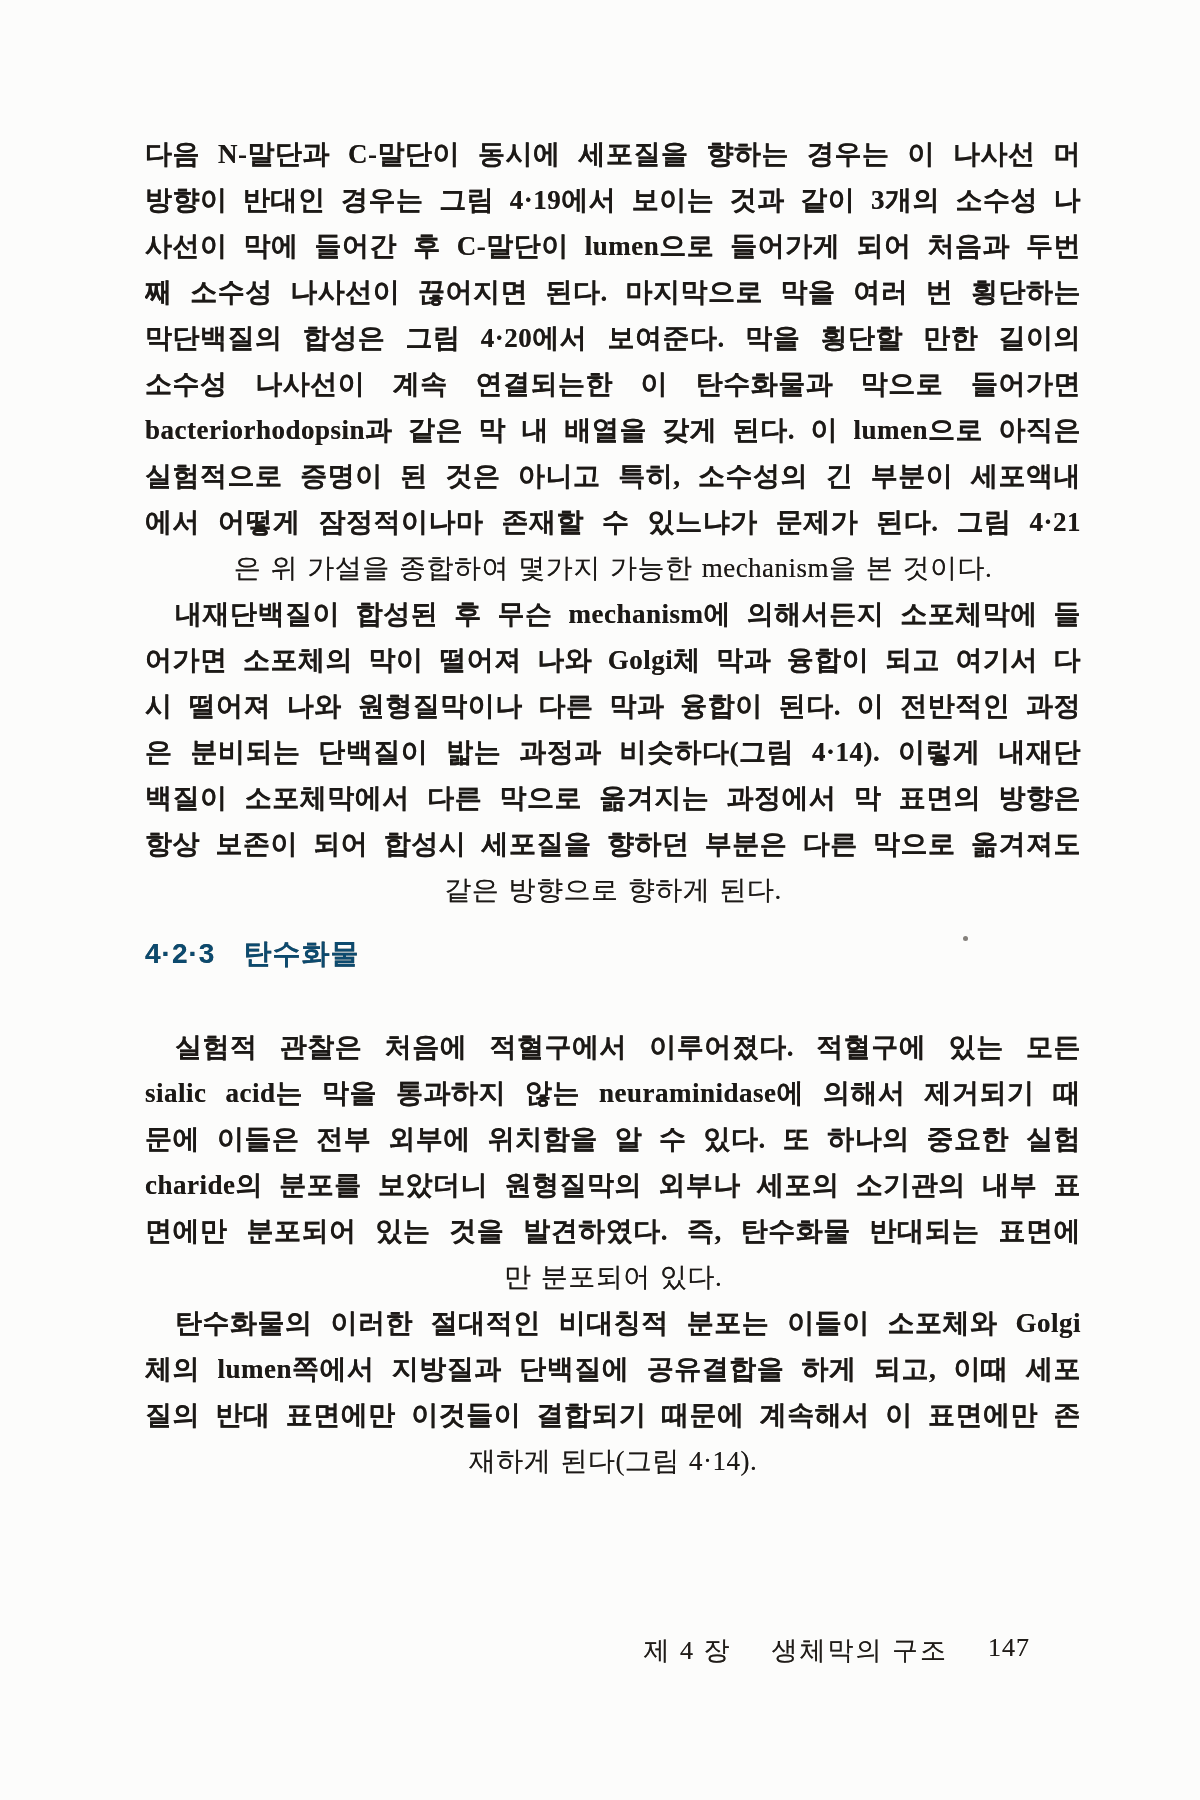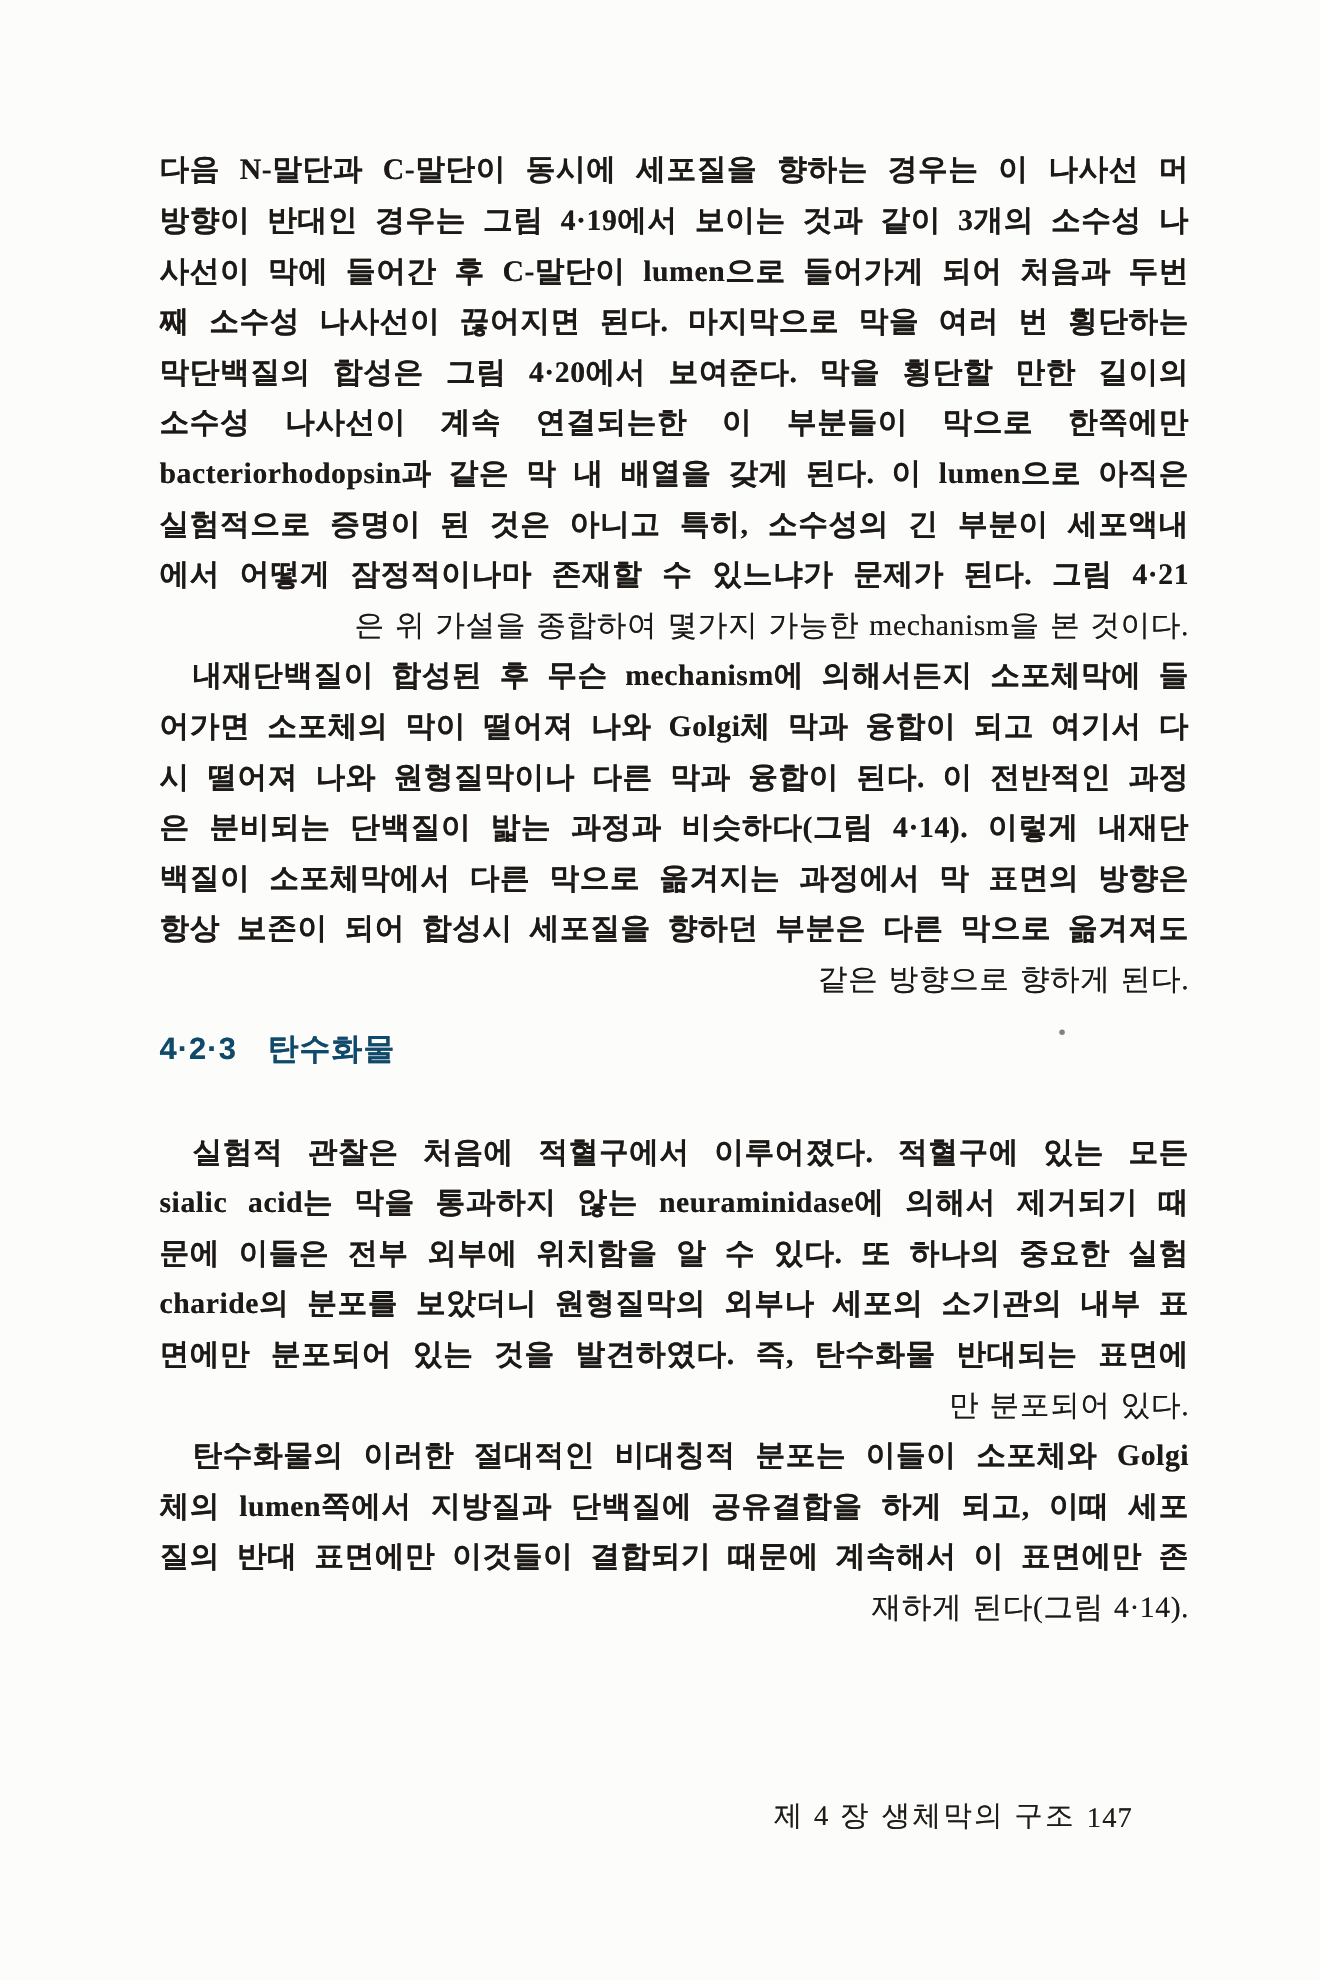--- a/index.html
+++ b/index.html
@@ -25,21 +25,21 @@
   }
   .para { margin: 0; padding: 0; }
   .line {
     height: 46px;
     line-height: 46px;
     font-size: 27px;
     letter-spacing: 0.5px;
     word-spacing: 2px;
     white-space: normal;
     overflow: hidden;
-    text-align: right;
+    text-align: center;
     text-shadow: 0 0 0.5px rgba(25, 22, 18, 0.65);
   }
   .line.j {
     text-align: justify;
     text-align-last: justify;
     font-weight: bold;
   }
   .para.indent .line:first-child { padding-left: 30px; }
   .heading {
     margin-top: 24px;
@@ -52,22 +52,22 @@
     color: #0c4a6e;
     text-shadow: 0 0 0.5px rgba(25, 22, 18, 0.6);
   }
   .heading .hnum { margin-right: 28px; }
   .para-after-heading { margin-top: 53px; }
   .page-footer {
     position: absolute;
     top: 1633px;
     right: 170px;
     display: flex;
-    align-items: flex-end;
-    column-gap: 10px;
+    align-items: flex-start;
+    column-gap: 40px;
     font-size: 26px;
     letter-spacing: 2px;
     color: #201c18;
     text-shadow: 0 0 0.5px rgba(25, 22, 18, 0.6);
   }
   .page-footer .page-num {
     letter-spacing: 1px;
     font-variant-numeric: oldstyle-nums;
   }
   .speck {
@@ -86,21 +86,21 @@
 
 <div class="page">
 
   <main class="text-block">
       <div class="para">
         <div class="line j">다음 N-말단과 C-말단이 동시에 세포질을 향하는 경우는 이 나사선 머</div>
         <div class="line j">방향이 반대인 경우는 그림 4·19에서 보이는 것과 같이 3개의 소수성 나</div>
         <div class="line j">사선이 막에 들어간 후 C-말단이 lumen으로 들어가게 되어 처음과 두번</div>
         <div class="line j">째 소수성 나사선이 끊어지면 된다. 마지막으로 막을 여러 번 횡단하는</div>
         <div class="line j">막단백질의 합성은 그림 4·20에서 보여준다. 막을 횡단할 만한 길이의</div>
-        <div class="line j">소수성 나사선이 계속 연결되는한 이 부분들이 막으로 한쪽에만</div>
+        <div class="line j">소수성 나사선이 계속 연결되는한 이 탄수화물과 막으로 들어가면</div>
         <div class="line j">bacteriorhodopsin과 같은 막 내 배열을 갖게 된다. 이 lumen으로 아직은</div>
         <div class="line j">실험적으로 증명이 된 것은 아니고 특히, 소수성의 긴 부분이 세포액내</div>
         <div class="line j">에서 어떻게 잠정적이나마 존재할 수 있느냐가 문제가 된다. 그림 4·21</div>
         <div class="line">은 위 가설을 종합하여 몇가지 가능한 mechanism을 본 것이다.</div>
       </div>
       <div class="para indent">
         <div class="line j">내재단백질이 합성된 후 무슨 mechanism에 의해서든지 소포체막에 들</div>
         <div class="line j">어가면 소포체의 막이 떨어져 나와 Golgi체 막과 융합이 되고 여기서 다</div>
         <div class="line j">시 떨어져 나와 원형질막이나 다른 막과 융합이 된다. 이 전반적인 과정</div>
         <div class="line j">은 분비되는 단백질이 밟는 과정과 비슷하다(그림 4·14). 이렇게 내재단</div>

